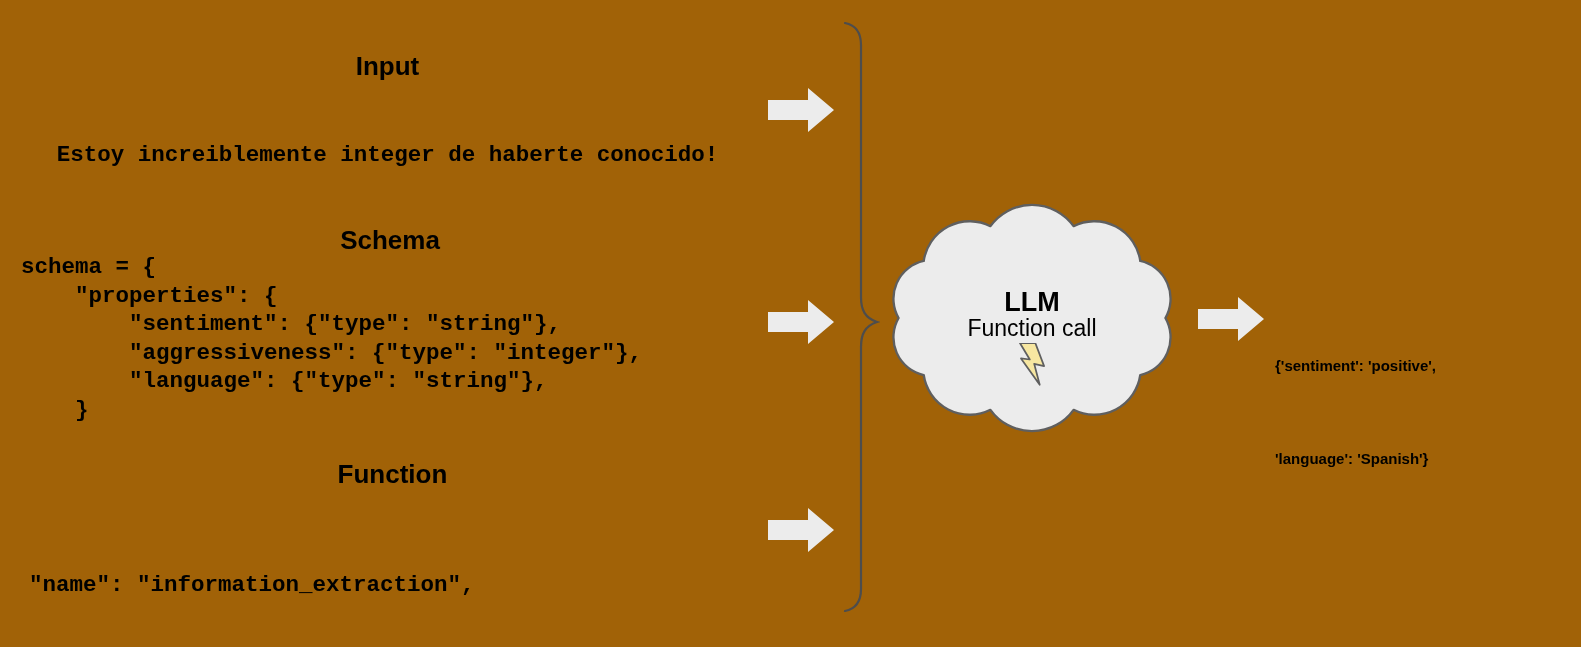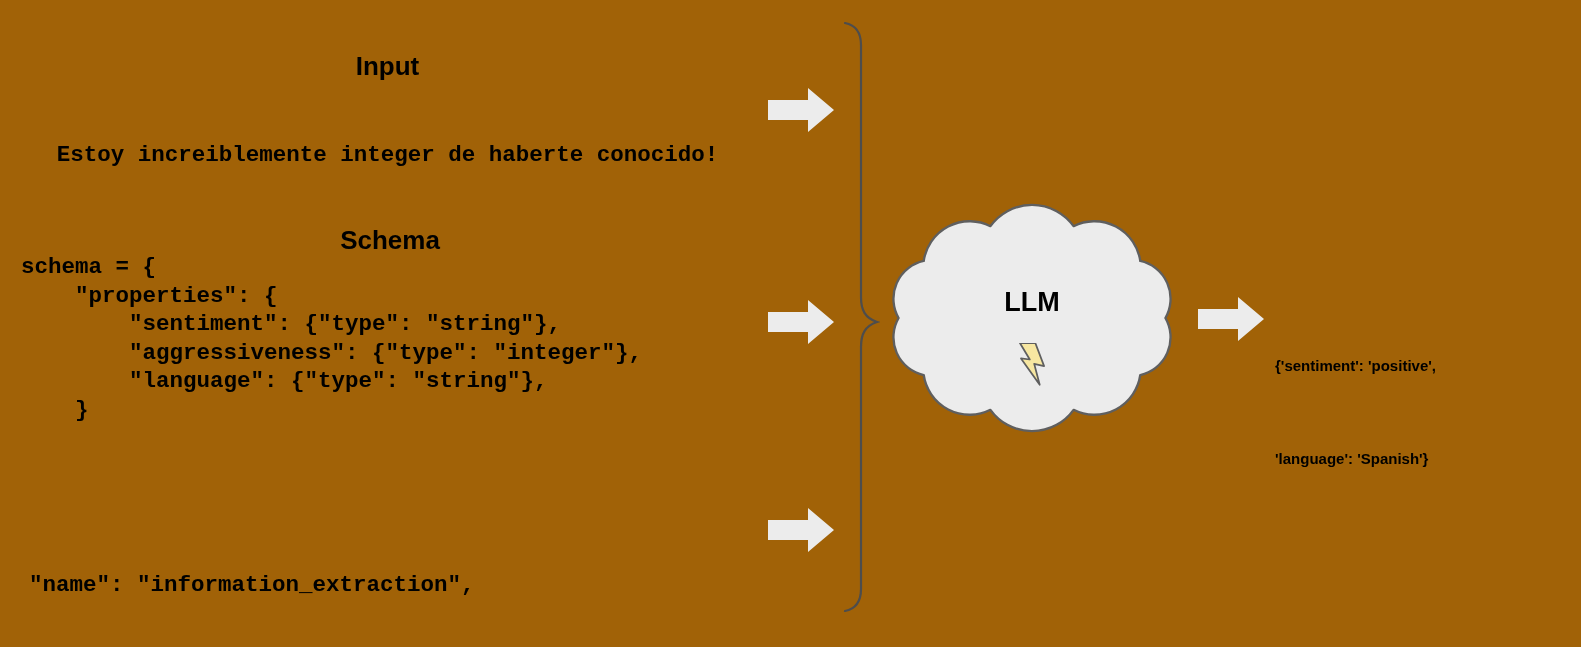--- a/index.html
+++ b/index.html
@@ -38,20 +38,21 @@
   </div>
 
   <div class="section-title" style="left:20px; top:227px; width:740px;">Schema</div>
   <pre class="abs mono schema-code">schema = {
     "properties": {
         "sentiment": {"type": "string"},
         "aggressiveness": {"type": "integer"},
         "language": {"type": "string"},
     }</pre>
 
+  <div class="section-title" style="left:20px; top:461px; width:745px;">Function</div>
   <div class="abs mono function-code">
     <div>"name": "information_extraction",</div>
     
     
   </div>
 
   <svg class="abs" style="left:768px; top:88px;" width="66" height="44" viewBox="0 0 66 44">
     <polygon points="0,12 40,12 40,0 66,22 40,44 40,32 0,32" fill="#ececec"></polygon>
   </svg>
   <svg class="abs" style="left:768px; top:300px;" width="66" height="44" viewBox="0 0 66 44">
@@ -72,20 +73,21 @@
              A 53 53 0 0 1 107,215
              A 48 48 0 0 1 38,179
              A 40 40 0 0 1 12,120
              A 40 40 0 0 1 38,61
              A 48 48 0 0 1 107,25
              A 53 53 0 0 1 193,25
              A 48 48 0 0 1 262,61
              A 40 40 0 0 1 288,120 Z" fill="#ececec" stroke="#5f5f5f" stroke-width="2.4" stroke-linejoin="round"></path>
   </svg>
   <div class="abs llm-title">LLM</div>
+  <div class="abs llm-subtitle">Function call</div>
   <svg class="abs" style="left:1015px; top:343px;" width="34" height="44" viewBox="0 0 30 40">
     <polygon points="18,0 4,0 13,15 5,14 22,38 17,19 26,21" fill="#f7e7a1" stroke="#5f5f5f" stroke-width="1.6" stroke-linejoin="round"></polygon>
   </svg>
 
   <svg class="abs" style="left:1198px; top:297px;" width="66" height="44" viewBox="0 0 66 44">
     <polygon points="0,12 40,12 40,0 66,22 40,44 40,32 0,32" fill="#ececec"></polygon>
   </svg>
   <div class="abs output-text">
     <div>{'sentiment': 'positive',</div>
     <div>'language': 'Spanish'}</div>

